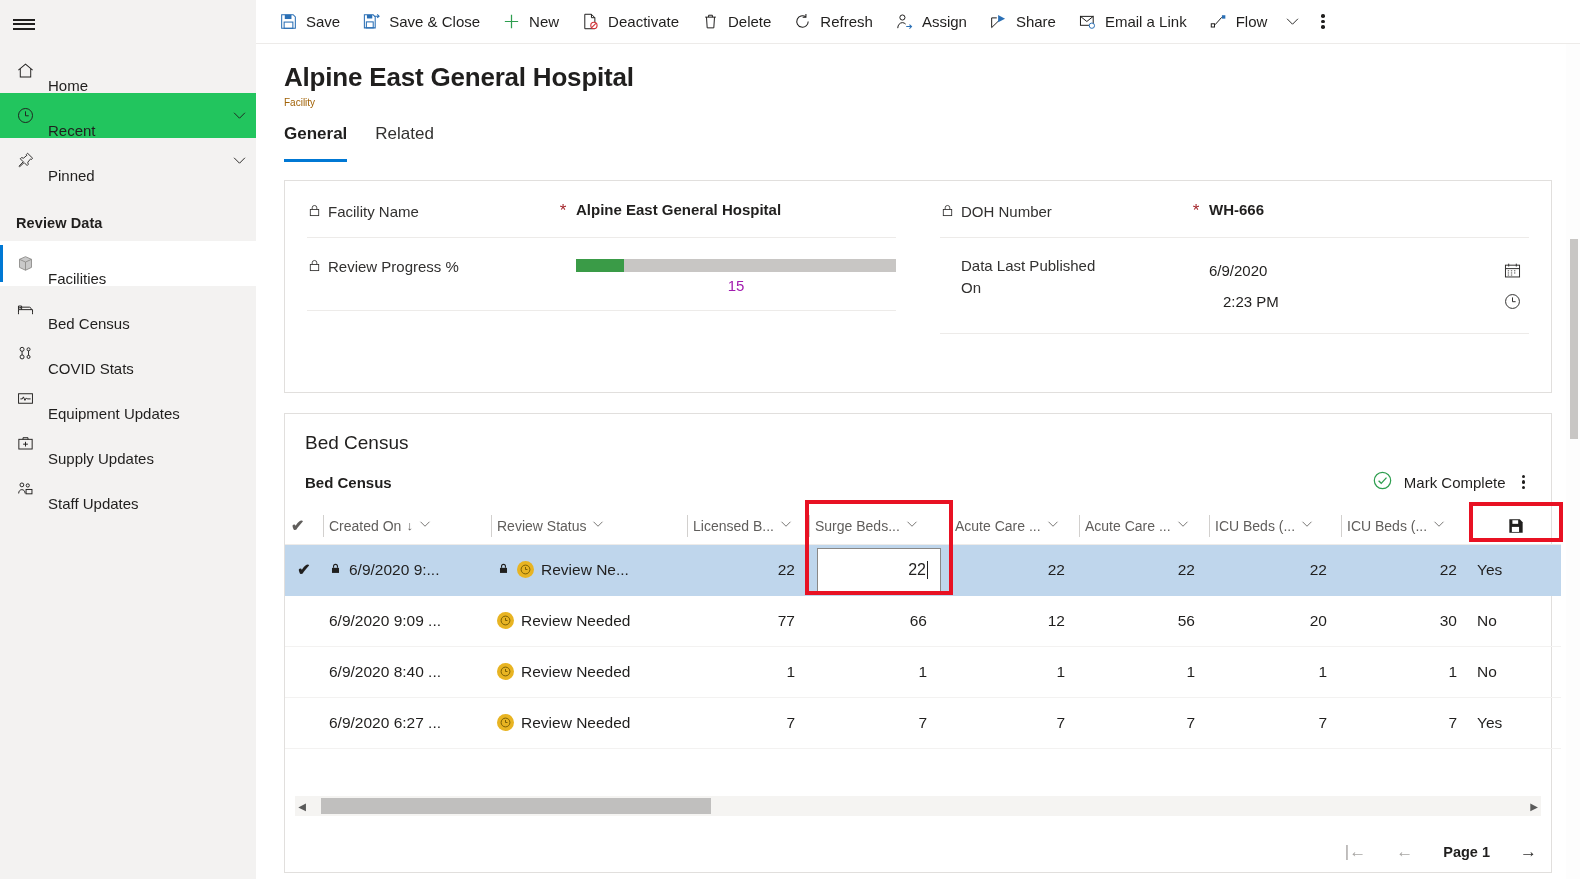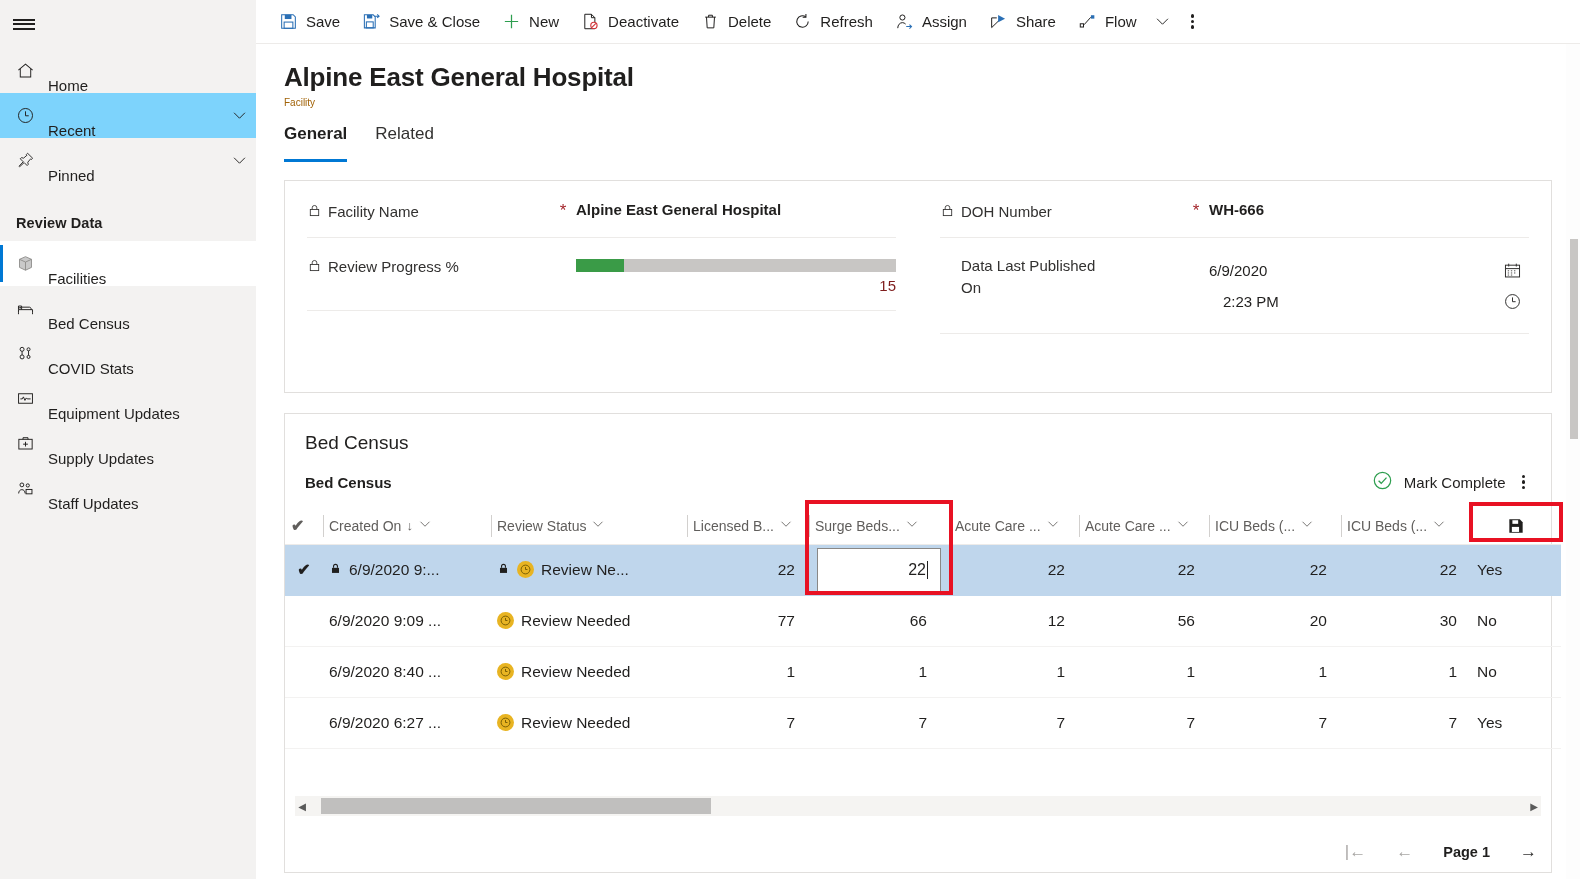--- a/index.html
+++ b/index.html
@@ -18,21 +18,21 @@
     width: 256px; height: 879px; background: #f3f2f1;
     flex: 0 0 256px; position: relative;
   }
   .hamburger { width: 48px; height: 48px; display: flex; align-items: center; justify-content: center; cursor: pointer; }
   .hamburger span { display:block; width:22px; height:2px; background:#201f1e; margin:2.5px 0; }
   .nav-item {
     height: 45px; display: flex; align-items: center;
     padding-left: 16px; cursor: pointer; position: relative;
     font-size: 15px; color: #201f1e;
   }
-  .nav-item.white { background: #7dd3fc; }
+  .nav-item.white { background: #22c55e; }
   .nav-item.selected { background: #ffffff; }
   .nav-item.selected::before {
     content: ""; position: absolute; left: 0; top: 4px; bottom: 4px;
     width: 3px; background: #0078d4;
   }
   .nav-ico { width: 28px; display:flex; align-items:center; justify-content:flex-start; flex:0 0 28px; }
   .nav-ico svg { display:block; }
   .nav-label { flex: 1; padding-left: 4px; margin-top: 30px; }
   .chev { width: 34px; display:flex; align-items:center; justify-content:center; }
   .group-title {
@@ -84,21 +84,21 @@
   .flabel {
     width: 243px; flex: 0 0 243px; font-size: 15px; color:#323130;
     display:flex; align-items:center; gap:6px; line-height:21px;
   }
   .flabel .lock { flex:0 0 auto; margin-top:2px; }
   .req { color:#a4262c; font-size: 17px; width: 26px; flex:0 0 26px; text-align:center; padding-top:1px; }
   .fval { flex:1; font-size: 15px; font-weight: bold; color:#201f1e; padding-top:1px; }
   .progress-wrap { flex:1; padding-top: 4px; }
   .progress-bar { height: 13px; background:#c8c6c4; width: 100%; position:relative; }
   .progress-bar > span { display:block; height:100%; background:#3a9b47; }
-  .progress-num { text-align:right; font-size:15px; color:#7f1d1d; margin-top:5px; }
+  .progress-num { text-align:center; font-size:15px; color:#a21caf; margin-top:5px; }
   .dt-stack { flex:1; }
   .dt-line { display:flex; align-items:center; height: 31px; }
   .dt-val { flex:1; font-size:15px; color:#201f1e; }
   .dt-val.indent { padding-left: 14px; }
   .dt-ico { width:34px; flex:0 0 34px; display:flex; justify-content:center; cursor:pointer; }
   .lbl2 { line-height: 22px; }
 
   
   .grid-card {
     margin: 20px 28px 0 28px; border: 1px solid #e1dfdd; background:#fff;
@@ -375,20 +375,30 @@
         <span>
           <svg width="19" height="19" viewBox="0 0 20 20">
             <path d="M2.8 16.4V6.2h5.4" fill="none" stroke="#201f1e" stroke-width="1.05"></path>
             <path d="M2.8 16.4 11.5 8" fill="none" stroke="#201f1e" stroke-width="1.05"></path>
             <path d="M9.6 3.2 16.9 7l-7.3 3.9z" fill="#2a6fb5"></path>
           </svg>
         </span>
         <span>Share</span>
       </div>
 
+      <div class="cmd">
+        <span>
+          <svg width="19" height="19" viewBox="0 0 20 20">
+            <rect x="2.6" y="4.6" width="13.4" height="9.4" fill="none" stroke="#201f1e" stroke-width="1.05"></rect>
+            <path d="M2.6 4.6 9.3 10l6.7-5.4" fill="none" stroke="#201f1e" stroke-width="1.05"></path>
+            <circle cx="14.6" cy="14.4" r="2.8" fill="#fff" stroke="#2a6fb5" stroke-width="1.05"></circle>
+          </svg>
+        </span>
+        <span>Email a Link</span>
+      </div>
 
       <div class="cmd">
         <span>
           <svg width="19" height="19" viewBox="0 0 20 20">
             <rect x="2.4" y="12.4" width="3.4" height="3.4" fill="none" stroke="#201f1e" stroke-width="1.05"></rect>
             <rect x="13.6" y="3.4" width="3.6" height="3.6" fill="#2a6fb5"></rect>
             <path d="M6.4 13.4 13.4 5.6" fill="none" stroke="#201f1e" stroke-width="1.05"></path>
           </svg>
         </span>
         <span>Flow</span>

